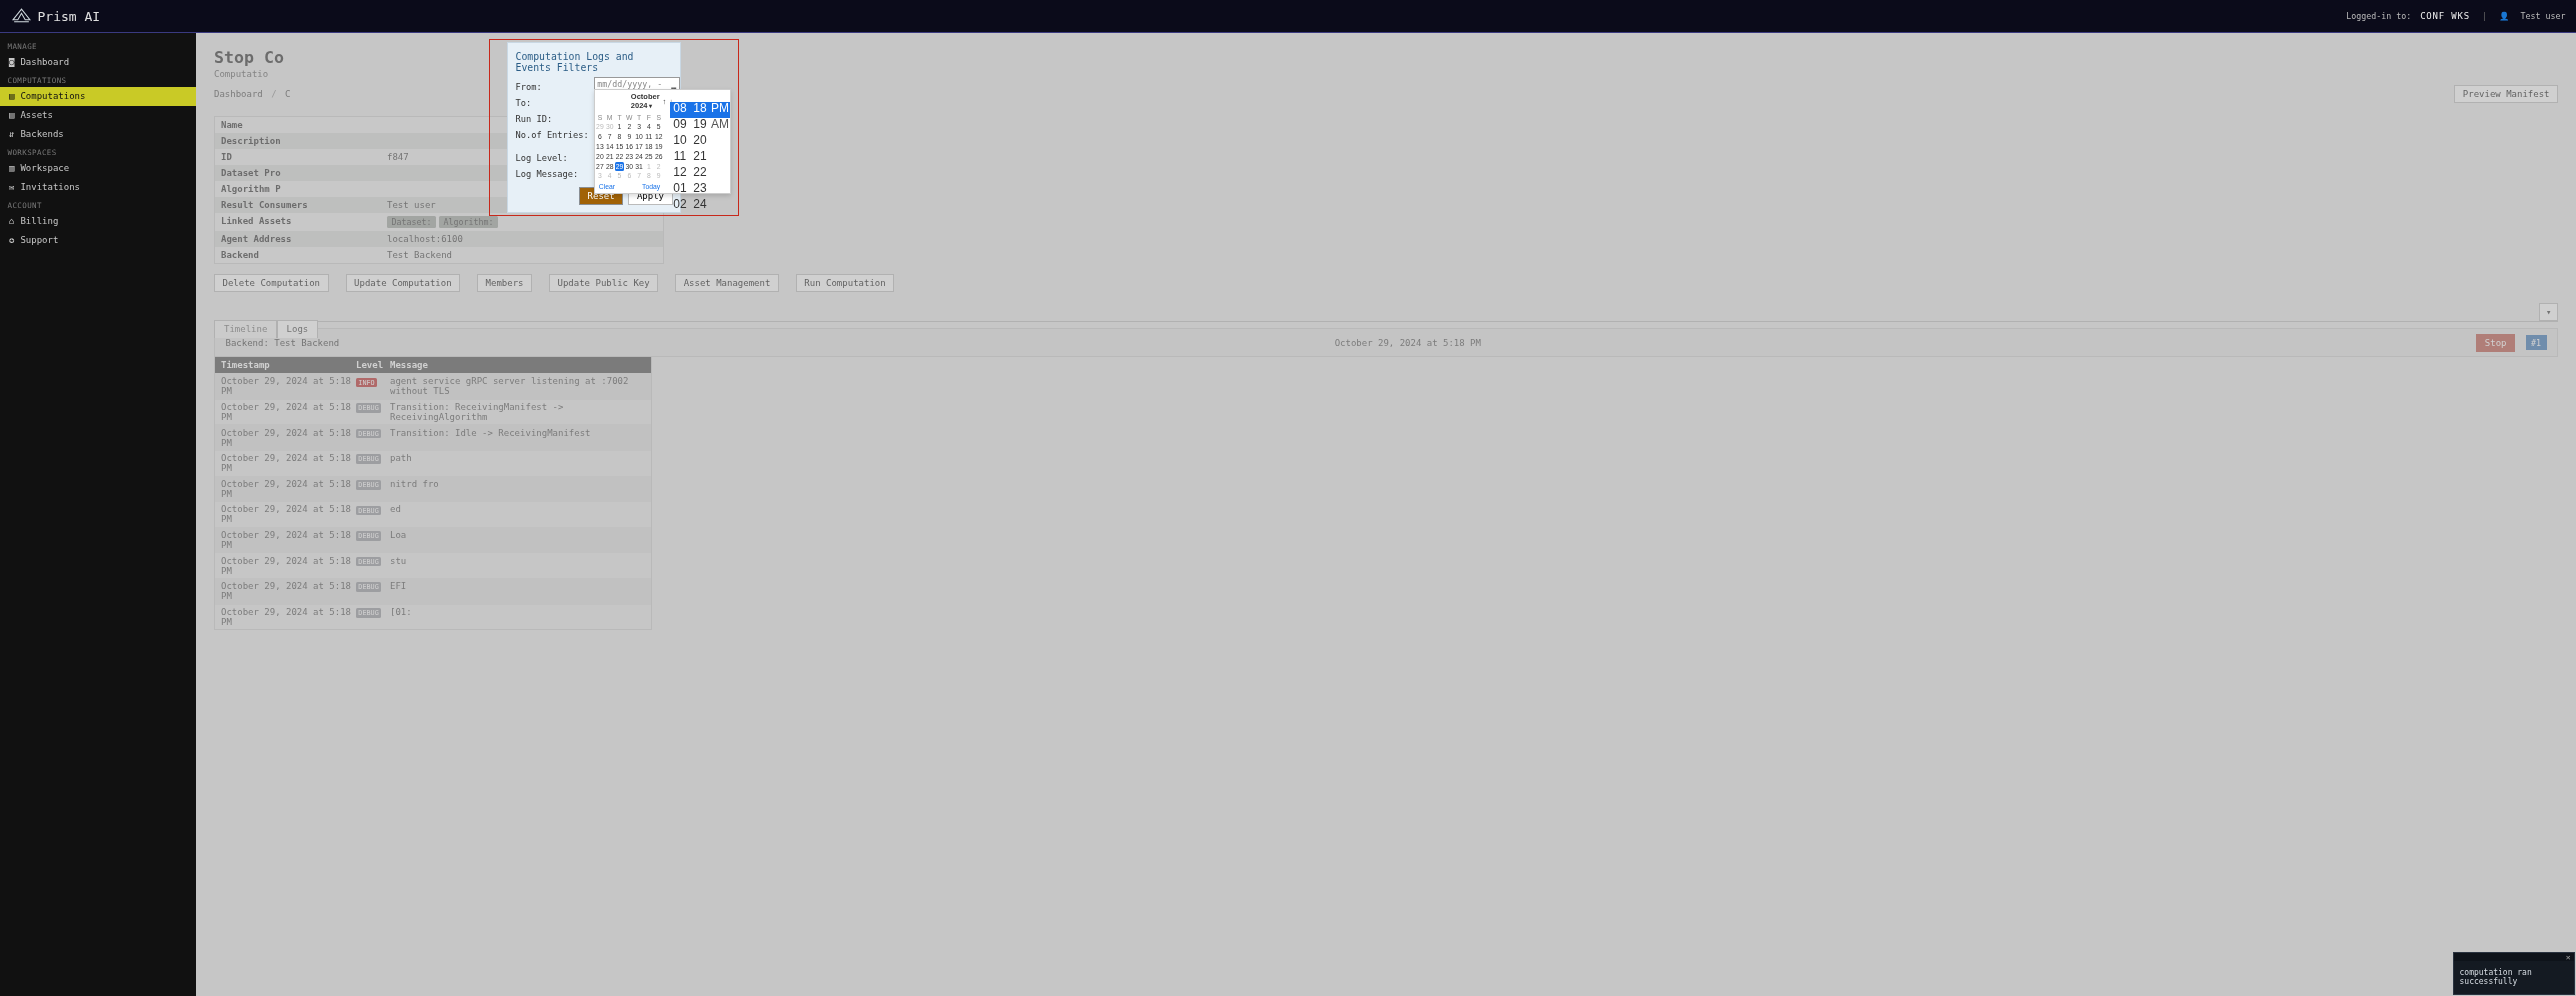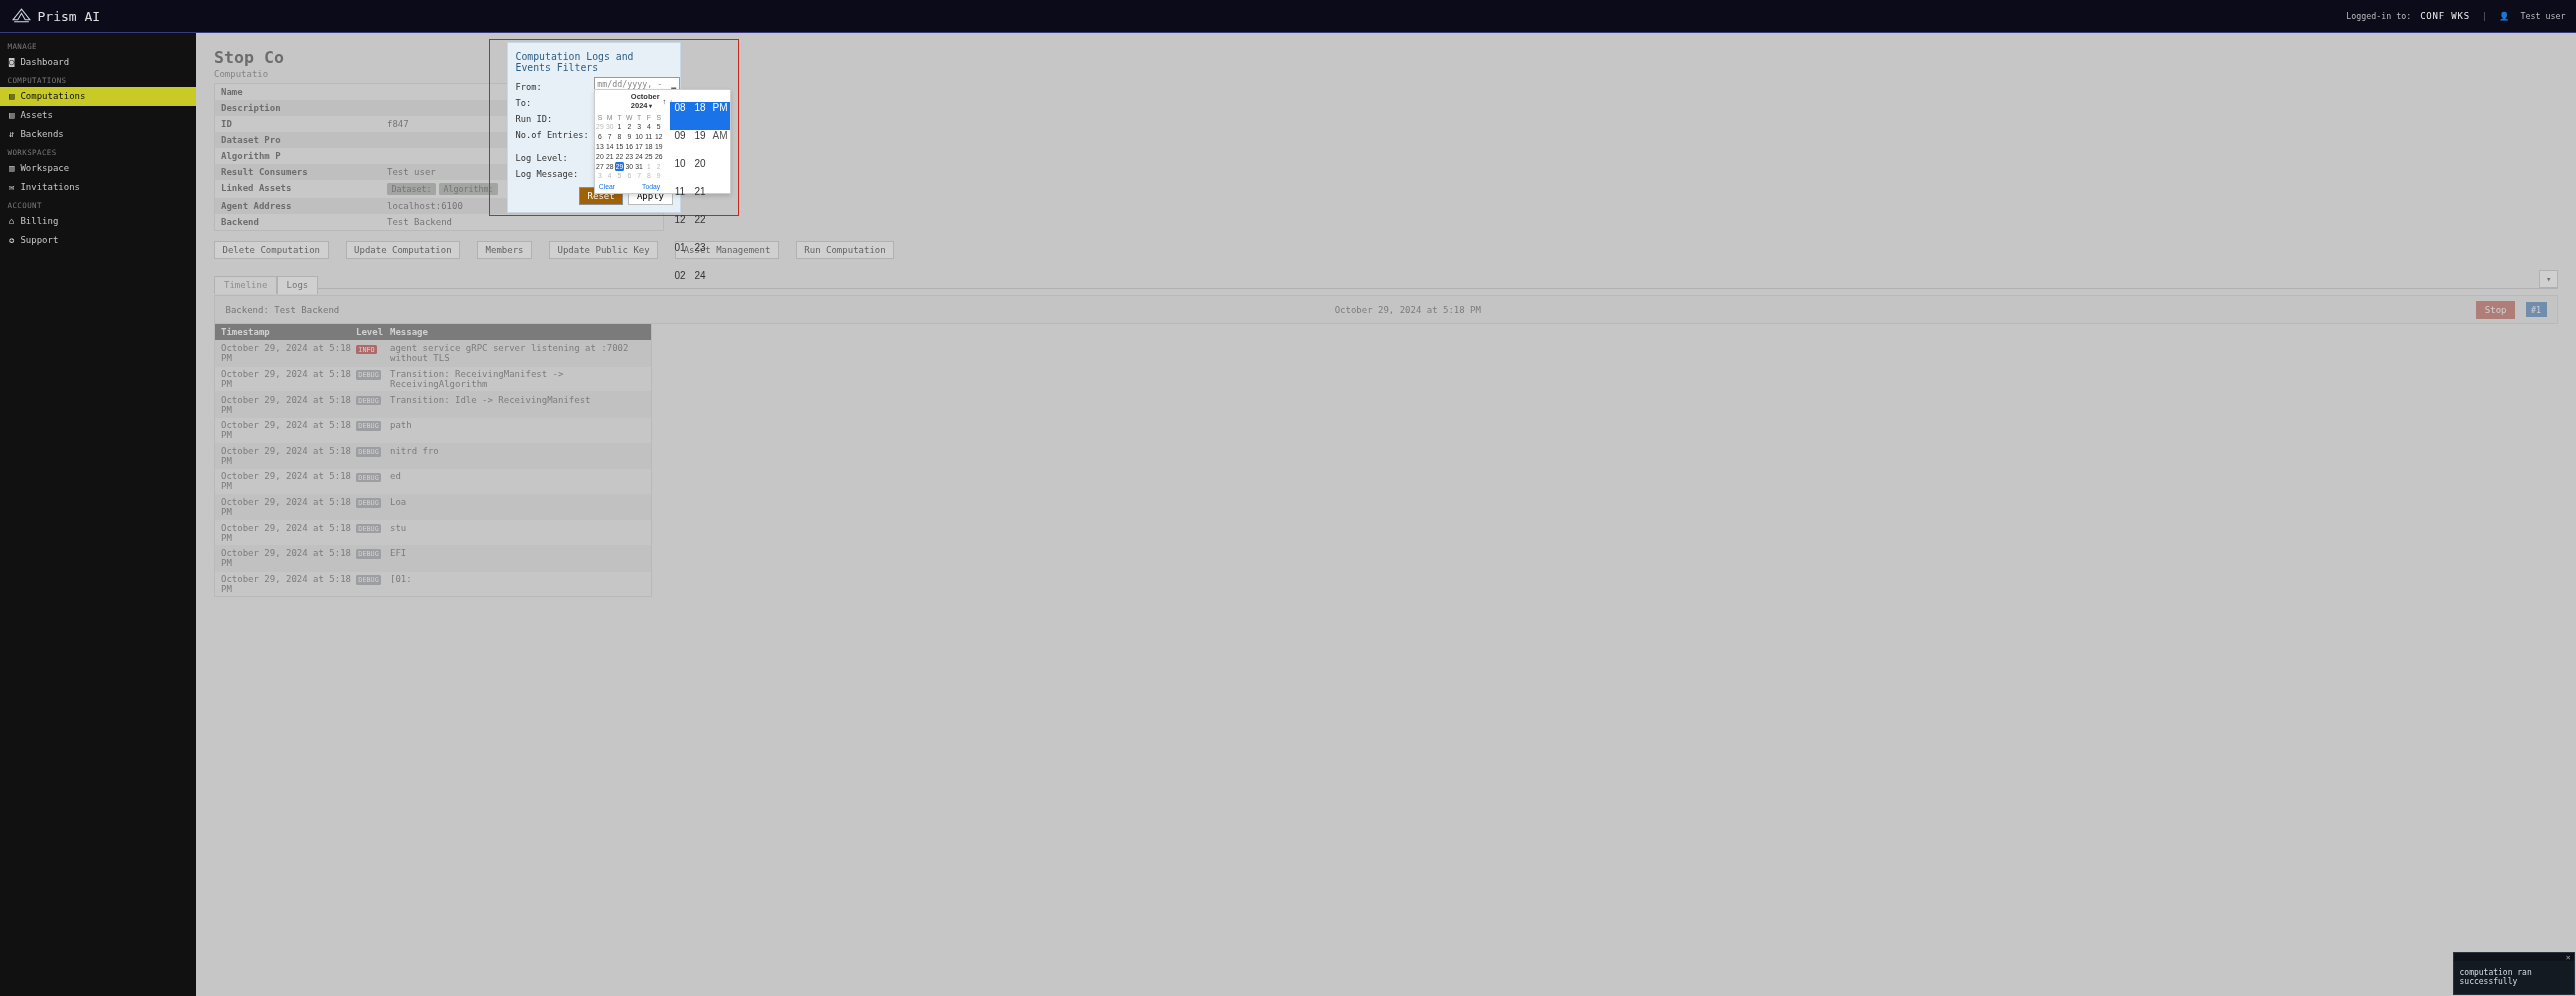--- a/index.html
+++ b/index.html
@@ -105,21 +105,21 @@
 .drow { display:flex; }
 .drow:nth-child(odd) { background:#ededed; }
 .drow:nth-child(even) { background:#d8d9d8; }
 .dk { width:154px; padding:3px 6px; font-weight:600; color:#222; }
 .dv { flex:1; padding:3px 6px; color:#333; }
 .pill { display:inline-block; background:#9aa09a; color:#333; padding:0.8px 4.5px; border-radius:1.5px; margin-right:3px; font-size:8.3px; }
 
 .actions { display:flex; gap:17px; margin-bottom:10.5px; }
 
 .tabs { display:flex; align-items:center; border-bottom:0.8px solid #bbb; }
-.tab { padding:3.8px 9px; border:0.8px solid #bbb; border-bottom:none; background:#fff; cursor:pointer; margin-right:-0.8px; position:relative; top:6px; }
+.tab { padding:3.8px 9px; border:0.8px solid #bbb; border-bottom:none; background:#fff; cursor:pointer; margin-right:-0.8px; position:relative; top:17px; }
 .tab.inactive { background:#f4f4f4; color:#666; }
 .filter-btn { margin-left:auto; width:16.6px; height:16.6px; display:flex; align-items:center; justify-content:center; border:0.8px solid #bbb; background:#fff; cursor:pointer; }
 
 .backend-bar {
   margin-top:6px;
   background:#e5e5e5;
   border:0.8px solid #ccc;
   padding:4.5px 10.5px;
   display:flex; align-items:center; gap:10.5px;
   font-size:9px;
@@ -191,21 +191,21 @@
 .dp-head .ttl::after { content:"▾"; font-size:6px; margin-left:1.5px; }
 .dp-grid { width:69px; }
 .dp-wk, .dp-r { display:grid; grid-template-columns:repeat(7,9.8px); }
 .dp-wk span, .dp-r span { text-align:center; height:9.8px; line-height:9.8px; font-size:6.8px; }
 .dp-wk span { color:#888; }
 .dp-r span.dim { color:#bbb; }
 .dp-r span.sel { background:#1a73e8; color:#fff; border-radius:1.5px; }
 .dp-links { display:flex; justify-content:space-between; padding:2.3px 3.8px; font-size:6.8px; color:#1a73e8; }
 .dp-time { position:absolute; right:0; top:12px; bottom:0; width:60px; display:flex; }
 .tp-col { flex:1; text-align:center; }
-.tp-col .cell { height:28px; line-height:12px; font-size:10px; }
+.tp-col .cell { height:16px; line-height:12px; font-size:12px; }
 .tp-col .cell.active { background:#1a73e8; color:#fff; }
 .tp-col .cell.ampm { color:#555; }
 
 .toast {
   position:absolute;
   right:1.5px; bottom:1.5px;
   width:120px;
   background:#141a22;
   color:#d7dde3;
   border:0.8px solid #2a3340;
@@ -275,20 +275,28 @@
         <div class="sbitem">
           <span>✪</span>
           <span>Support</span>
         </div>
       </div>
 
     <div class="main">
       <div class="page">
         <h1>Stop Co</h1>
         <div class="subtitle">Computatio</div>
+        <div class="crumbrow">
+          <div class="crumbs">
+            <span>Dashboard</span>
+            <span class="sep">/</span>
+            <span>C</span>
+          </div>
+          <button class="btn">Preview Manifest</button>
+        </div>
 
         <div class="details" id="details">
             <div class="drow">
               <div class="dk">Name</div>
               <div class="dv"></div>
             </div>
             <div class="drow">
               <div class="dk">Description</div>
               <div class="dv"></div>
             </div>

